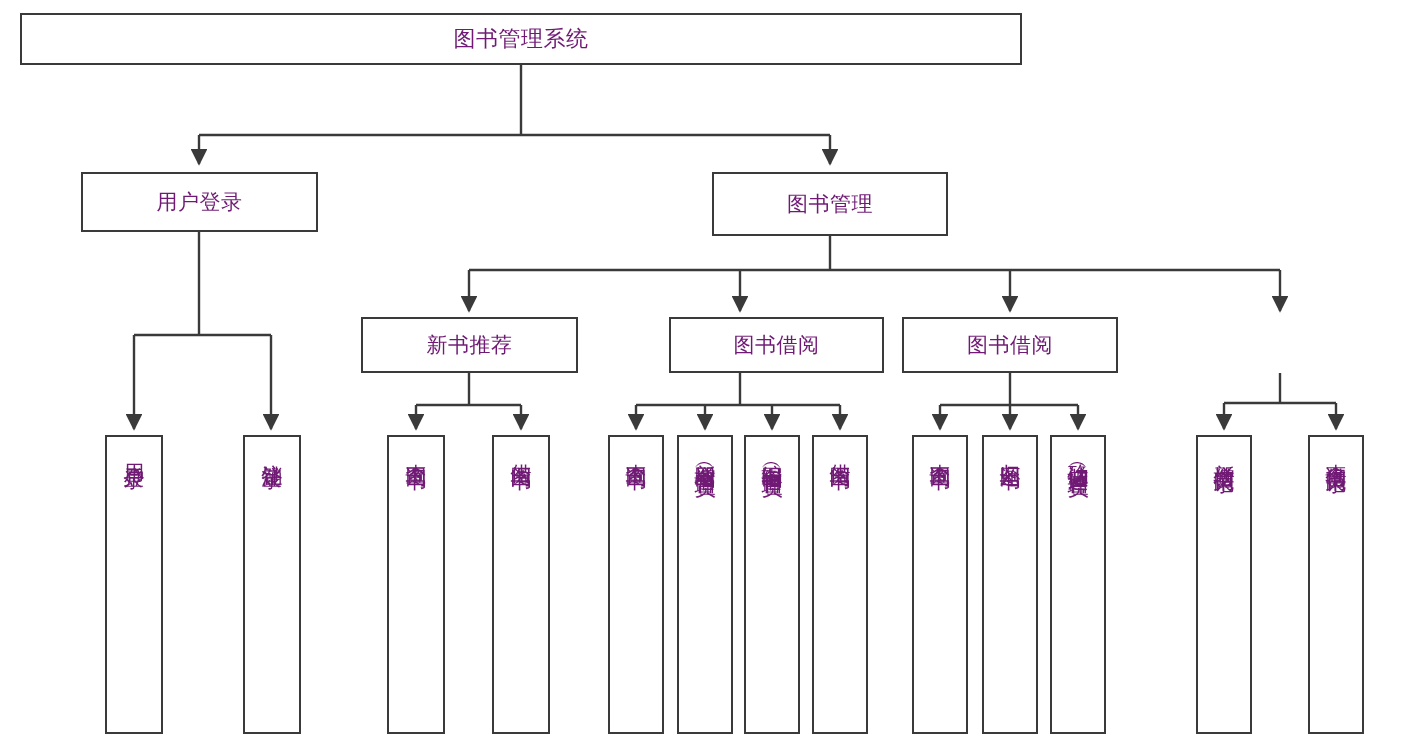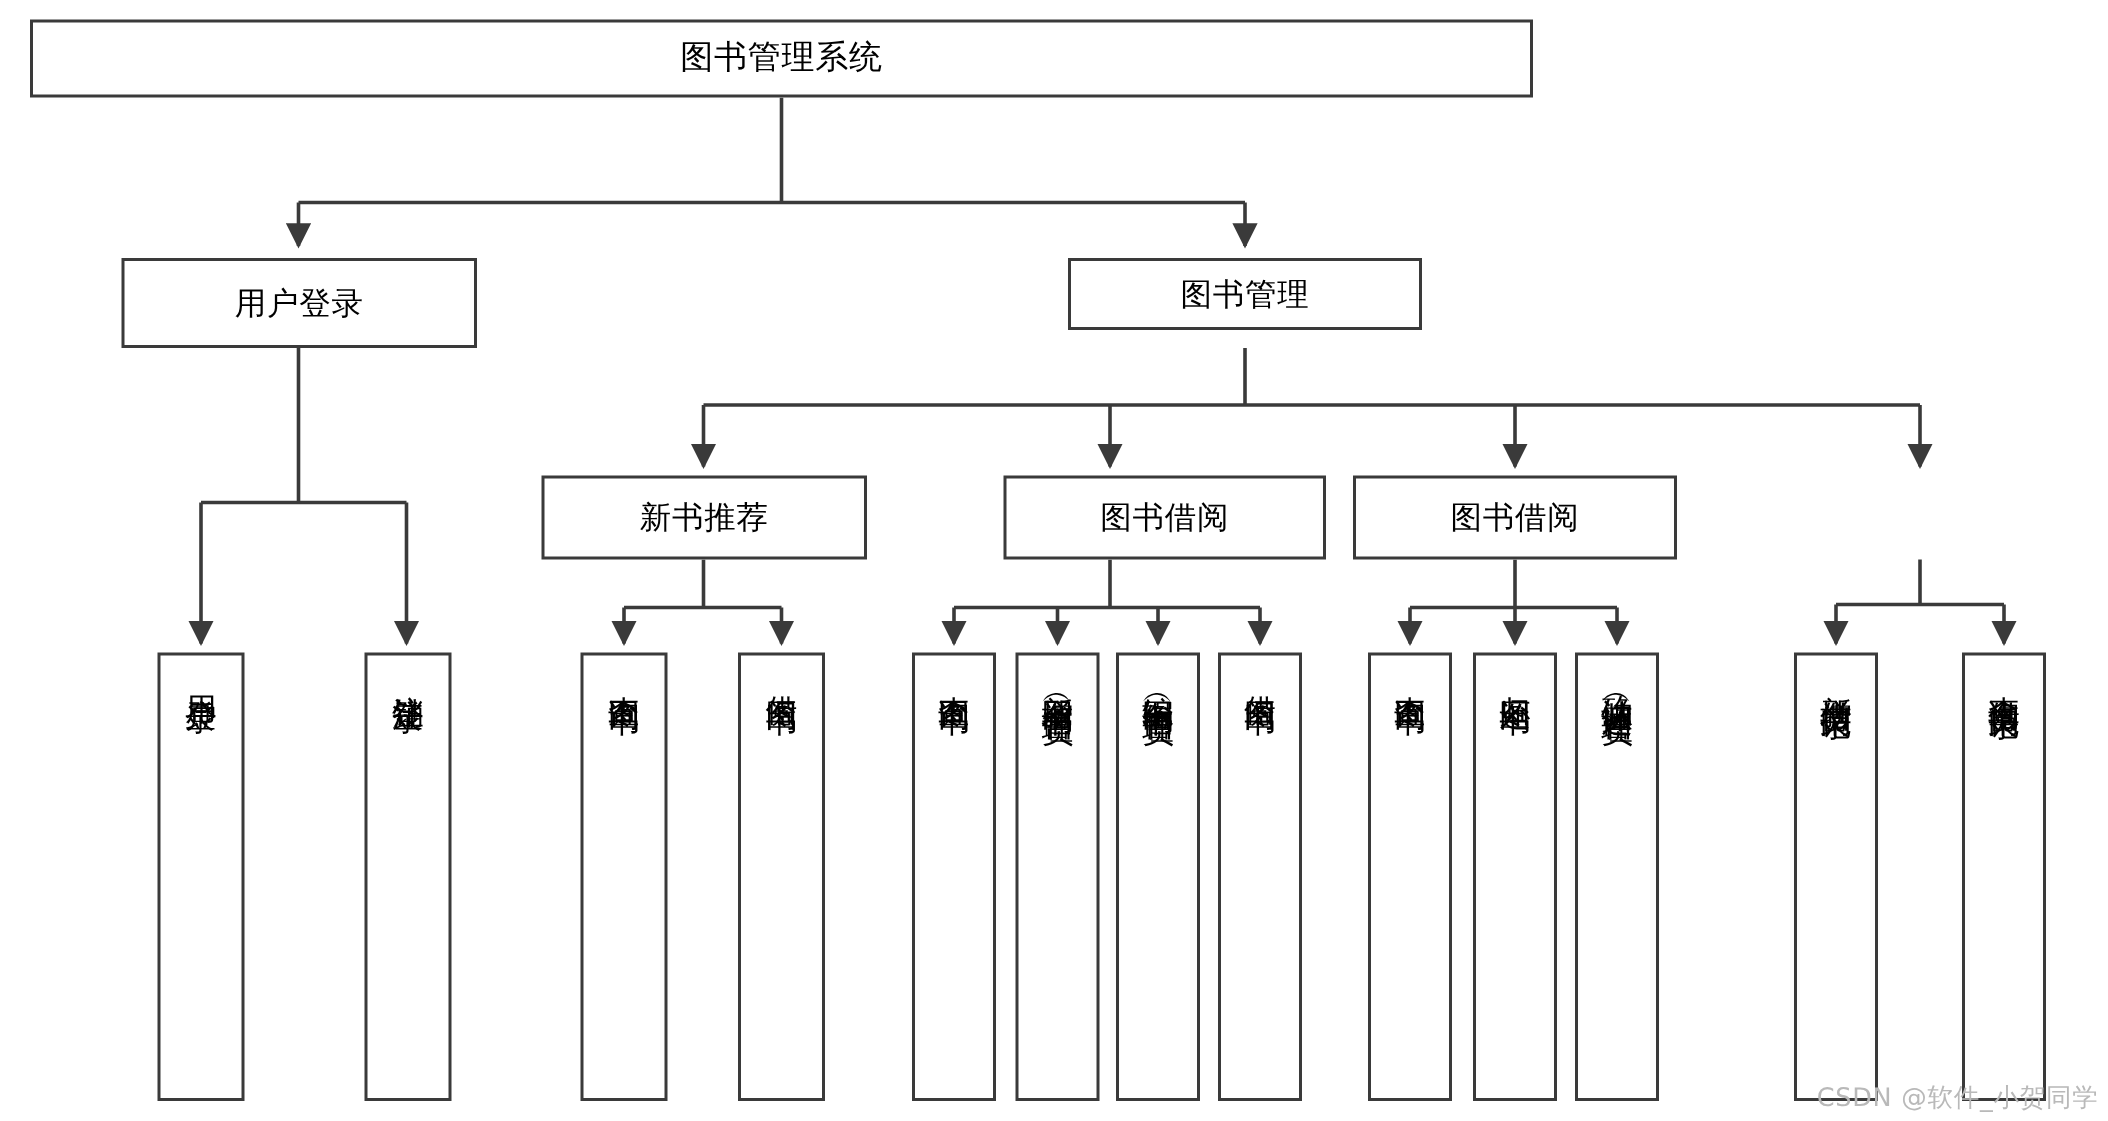--- a/index.html
+++ b/index.html
@@ -26,21 +26,21 @@
     pointer-events: none;
   }
   .node {
     position: absolute;
     box-sizing: border-box;
     background: #ffffff;
     border: 2.2px solid #3a3a3a;
     display: flex;
     align-items: center;
     justify-content: center;
-    color: #000000;
+    color: #701a75;
     z-index: 2;
   }
   .node-label {
     display: block;
     text-align: center;
     line-height: 1.18;
     letter-spacing: 0.5px;
     white-space: nowrap;
   }
   
@@ -130,21 +130,21 @@
   </svg>
 
   <div class="node h root" style="left:20px; top:13px; width:1002px; height:52px;">
     <span class="node-label">图书管理系统</span>
   </div>
 
   <div class="node h" style="left:81px; top:172px; width:237px; height:60px;">
     <span class="node-label">用户登录</span>
   </div>
 
-  <div class="node h" style="left:712px; top:172px; width:236px; height:48px;">
+  <div class="node h" style="left:712px; top:172px; width:236px; height:64px;">
     <span class="node-label">图书管理</span>
   </div>
 
   <div class="node h" style="left:361px; top:317px; width:217px; height:56px;">
     <span class="node-label">新书推荐</span>
   </div>
 
   <div class="node h" style="left:633px; top:317px; width:215px; height:56px;margin-left:36px;">
     <span class="node-label">图书借阅</span>
   </div>
@@ -199,15 +199,14 @@
   </div>
 
   <div class="node v" style="left:1196px; top:435px; width:56px; height:299px;">
     <span class="node-label">新增借阅记录</span>
   </div>
 
   <div class="node v" style="left:1308px; top:435px; width:56px; height:299px;">
     <span class="node-label">查询借阅记录</span>
   </div>
 
-  <div class="watermark">CSDN @软件_小贺同学</div>
 
 </div>
 
 </body></html>

